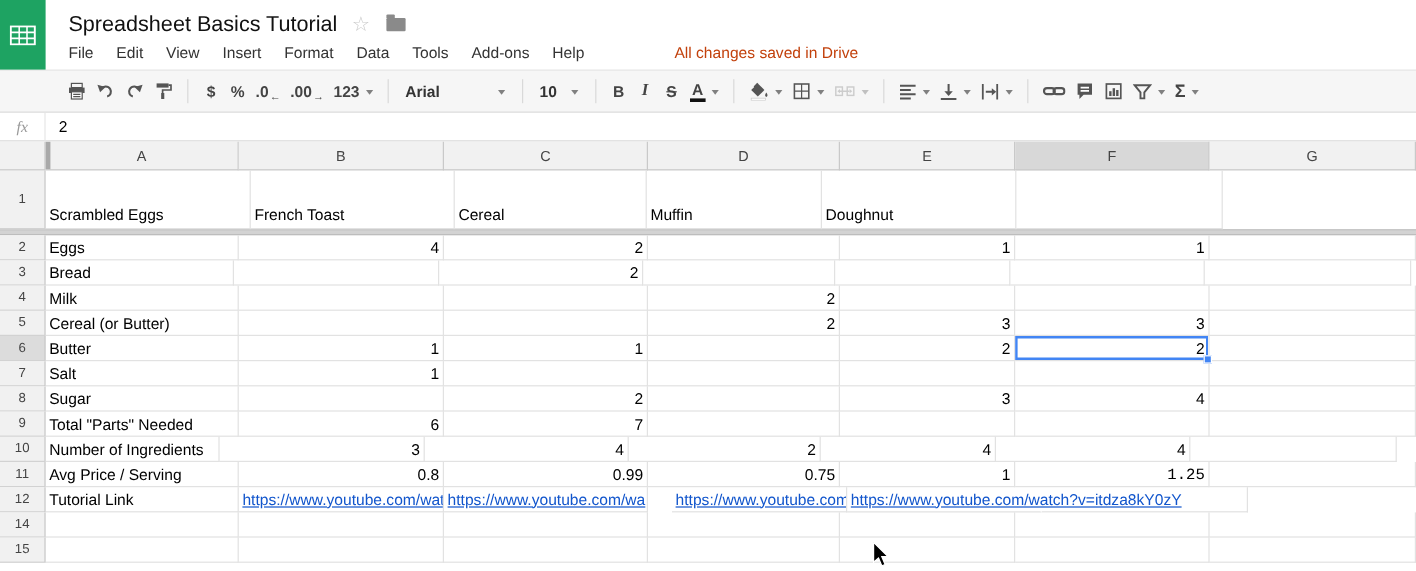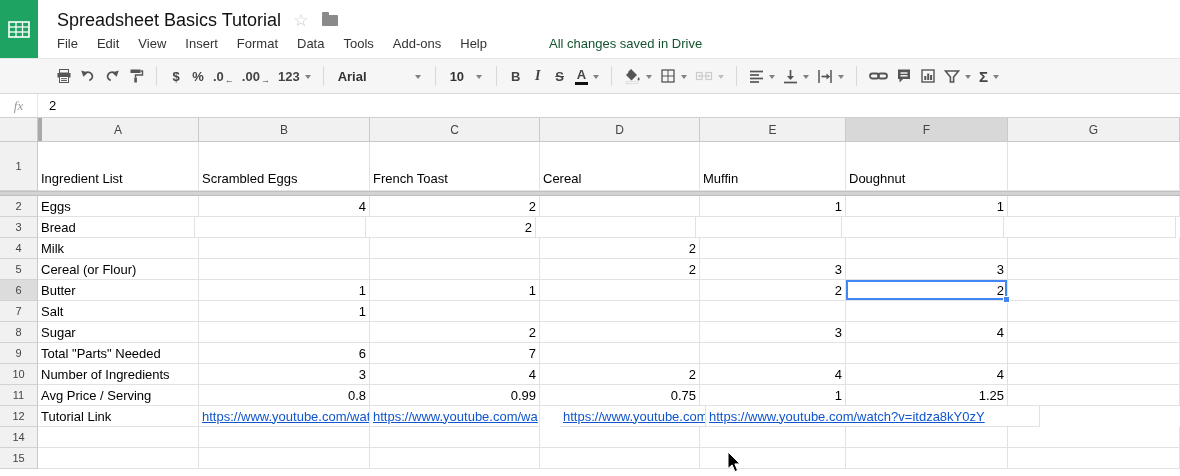--- a/index.html
+++ b/index.html
@@ -12,21 +12,21 @@
   .logo { width:38px; height:58px; background:#1ea362; display:flex; align-items:center; justify-content:center; flex:0 0 38px; cursor:pointer; }
   .title-area { padding-left:19px; padding-top:7px; flex:1; }
   .title-row { display:flex; align-items:center; height:26px; }
   .doc-title { font-size:18px; color:#111; white-space:nowrap; }
   .star { font-size:17px; color:#c9c9c9; margin-left:12px; cursor:pointer; }
   .folder { width:16px; height:11px; background:#8a8a8a; border-radius:1px; margin-left:14px; position:relative; cursor:pointer; }
   .folder::before { content:""; position:absolute; top:-3px; left:0; width:7px; height:3px; background:#8a8a8a; border-radius:1px 1px 0 0; }
   .menu-row { display:flex; align-items:center; margin-top:3px;gap:34px; }
   .menubar { display:flex; gap:19px; font-size:13px; color:#333; }
   .menu-item { cursor:pointer; white-space:nowrap; }
-  .save-status { color:#14532d; font-size:13px; margin-left:28px; cursor:pointer; }
+  .save-status { color:#c2410c; font-size:13px; margin-left:41px; cursor:pointer; }
 
   
   .toolbar { height:36px; background:#f6f6f6; border-top:1px solid #e7e7e7; border-bottom:1px solid #d8d8d8;
     display:flex; align-items:center; padding-left:52px; }
   .tb-sep { width:1px; height:20px; background:#d9d9d9; margin:0 8px; flex:0 0 1px; }
   .btn { height:24px; min-width:22px; padding:0 4px; display:flex; align-items:center; justify-content:center;
     color:#444; border-radius:2px; cursor:pointer; flex:0 0 auto; }
   .btn.disabled { opacity:.45; cursor:default; }
   .btn .icon { display:flex; align-items:center; }
   .btn.wide { justify-content:space-between; padding:0 6px; }
@@ -314,21 +314,20 @@
         <div class="colheader" style="width: 171px;">B</div>
         <div class="colheader" style="width: 170px;">C</div>
         <div class="colheader" style="width: 160px;">D</div>
         <div class="colheader" style="width: 146px;">E</div>
         <div class="colheader hl" style="width: 162px;">F</div>
         <div class="colheader" style="width: 172px;">G</div>
       </div>
     <div>
         <div class="row" style="height: 49px;">
           <div class="rowheader">1</div>
-          <div class="cell r1" style="width: 161px;">Ingredient List</div>
           <div class="cell r1" style="width: 171px;">Scrambled Eggs</div>
           <div class="cell r1" style="width: 170px;">French Toast</div>
           <div class="cell r1" style="width: 160px;">Cereal</div>
           <div class="cell r1" style="width: 146px;">Muffin</div>
           <div class="cell r1" style="width: 162px;">Doughnut</div>
           <div class="cell r1" style="width: 172px;"></div>
         </div>
         <div class="frozen-bar"></div>
         <div class="row" style="height: 21px;">
           <div class="rowheader">2</div>
@@ -355,21 +354,21 @@
           <div class="cell" style="width: 161px;">Milk</div>
           <div class="cell" style="width: 171px;"></div>
           <div class="cell" style="width: 170px;"></div>
           <div class="cell num" style="width: 160px;">2</div>
           <div class="cell" style="width: 146px;"></div>
           <div class="cell" style="width: 162px;"></div>
           <div class="cell" style="width: 172px;"></div>
         </div>
         <div class="row" style="height: 21px;">
           <div class="rowheader">5</div>
-          <div class="cell" style="width: 161px;">Cereal (or Flour)</div>
+          <div class="cell" style="width: 161px;">Cereal (or Butter)</div>
           <div class="cell" style="width: 171px;"></div>
           <div class="cell" style="width: 170px;"></div>
           <div class="cell num" style="width: 160px;">2</div>
           <div class="cell num" style="width: 146px;">3</div>
           <div class="cell num" style="width: 162px;">3</div>
           <div class="cell" style="width: 172px;"></div>
         </div>
         <div class="row" style="height: 21px;">
           <div class="rowheader hl">6</div>
           <div class="cell" style="width: 161px;">Butter</div>
@@ -405,36 +404,36 @@
           <div class="cell" style="width: 161px;">Total "Parts" Needed</div>
           <div class="cell num" style="width: 171px;">6</div>
           <div class="cell num" style="width: 170px;">7</div>
           <div class="cell" style="width: 160px;"></div>
           <div class="cell" style="width: 146px;"></div>
           <div class="cell" style="width: 162px;"></div>
           <div class="cell" style="width: 172px;"></div>
         </div>
         <div class="row" style="height: 21px;">
           <div class="rowheader">10</div>
-          <div class="cell" style="width: 161px;">Number of Ingredients</div>
+          <div class="cell" style="width: 145px;">Number of Ingredients</div>
           <div class="cell num" style="width: 171px;">3</div>
           <div class="cell num" style="width: 170px;">4</div>
           <div class="cell num" style="width: 160px;">2</div>
           <div class="cell num" style="width: 146px;">4</div>
           <div class="cell num" style="width: 162px;">4</div>
           <div class="cell" style="width: 172px;"></div>
         </div>
         <div class="row" style="height: 21px;">
           <div class="rowheader">11</div>
           <div class="cell" style="width: 161px;">Avg Price / Serving</div>
           <div class="cell num" style="width: 171px;">0.8</div>
           <div class="cell num" style="width: 170px;">0.99</div>
           <div class="cell num" style="width: 160px;">0.75</div>
           <div class="cell num" style="width: 146px;">1</div>
-          <div class="cell num" style="width: 162px;">1.25</div>
+          <div class="cell num" style="width: 162px; font-family: Liberation Mono, monospace;">1.25</div>
           <div class="cell" style="width: 172px;"></div>
         </div>
         <div class="row" style="height: 21px;">
           <div class="rowheader">12</div>
           <div class="cell" style="width: 161px;">Tutorial Link</div>
           <div class="cell link" style="width: 171px;">https://www.youtube.com/wat</div>
           <div class="cell link" style="width: 170px;">https://www.youtube.com/wa</div>
           <div class="cell link" style="width: 146px; margin-left: 20px;">https://www.youtube.com</div>
           <div class="cell link ovf" style="width: 162px;">https://www.youtube.com/watch?v=itdza8kY0zY</div>
           <div class="cell" style="width: 172px;"></div>

